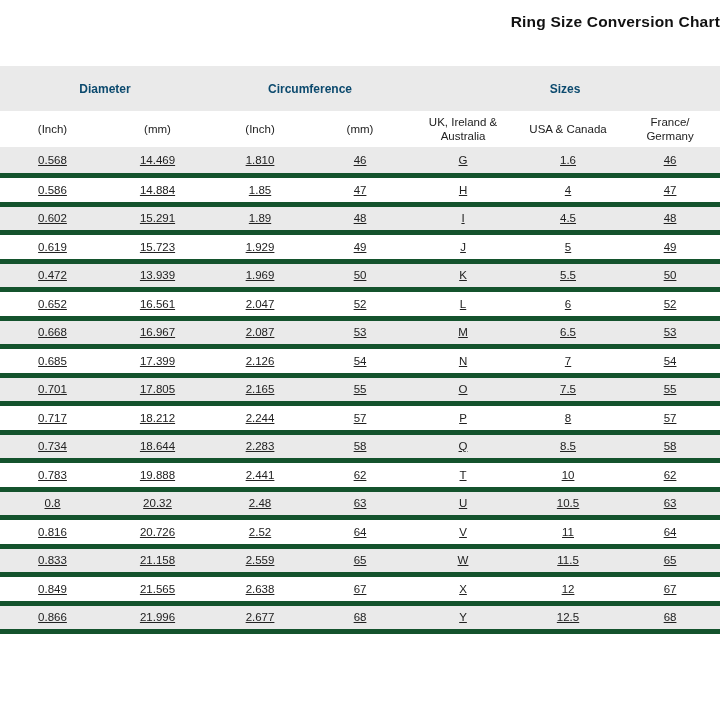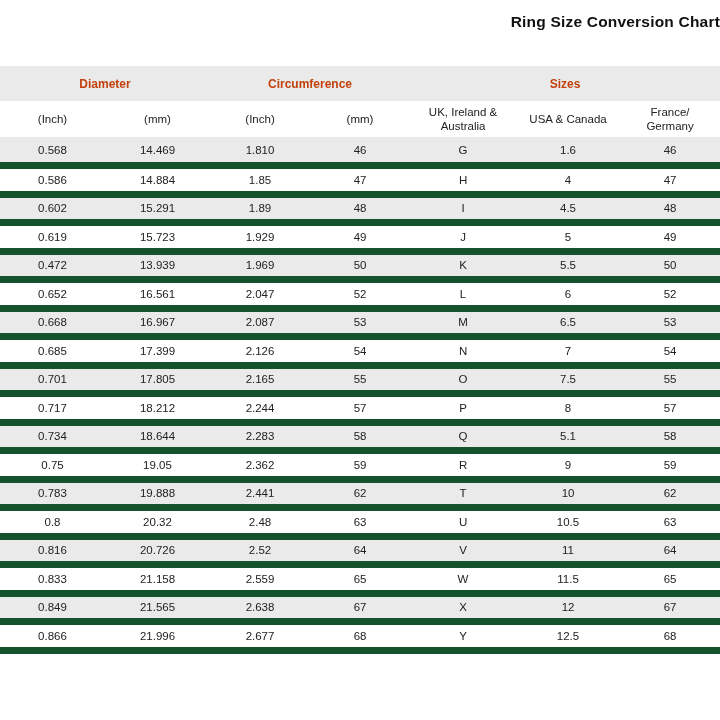--- a/index.html
+++ b/index.html
@@ -32,42 +32,43 @@
     width: 720px;
     margin-top: 35px;
   }
   col.c1, col.c2 { width: 105px; }
   col.c3, col.c4 { width: 100px; }
   col.c5 { width: 106px; }
   col.c6 { width: 104px; }
   col.c7 { width: 100px; }
   thead tr.group-row th {
     background: #eaeaea;
-    height: 35px;
+    height: 45px;
     font-size: 12px;
     font-weight: bold;
-    color: #c2410c;
+    color: #0c4a6e;
     text-align: center;
     vertical-align: middle;
     padding: 0;
   }
   thead tr.sub-row th {
     background: #ffffff;
     height: 36px;
     font-size: 11.5px;
     font-weight: normal;
     color: #222222;
     text-align: center;
     vertical-align: middle;
     padding: 0 6px;
     line-height: 14px;
   }
   tbody tr {
     height: 28.5px;
-    border-bottom: 7px solid #14532d;
+    border-bottom: 5px solid #14532d;
+    text-decoration: underline;
   }
   tbody tr:nth-child(odd) {
     background: #eaeaea;
   }
   tbody tr:nth-child(even) {
     background: #ffffff;
   }
   tbody td {
     font-size: 11.5px;
     color: #222222;
@@ -200,31 +201,22 @@
           <td>P</td>
           <td>8</td>
           <td>57</td>
         </tr>
         <tr>
           <td>0.734</td>
           <td>18.644</td>
           <td>2.283</td>
           <td>58</td>
           <td>Q</td>
-          <td>5.1</td>
+          <td>8.5</td>
           <td>58</td>
-        </tr>
-        <tr>
-          <td>0.75</td>
-          <td>19.05</td>
-          <td>2.362</td>
-          <td>59</td>
-          <td>R</td>
-          <td>9</td>
-          <td>59</td>
         </tr>
         <tr>
           <td>0.783</td>
           <td>19.888</td>
           <td>2.441</td>
           <td>62</td>
           <td>T</td>
           <td>10</td>
           <td>62</td>
         </tr>

